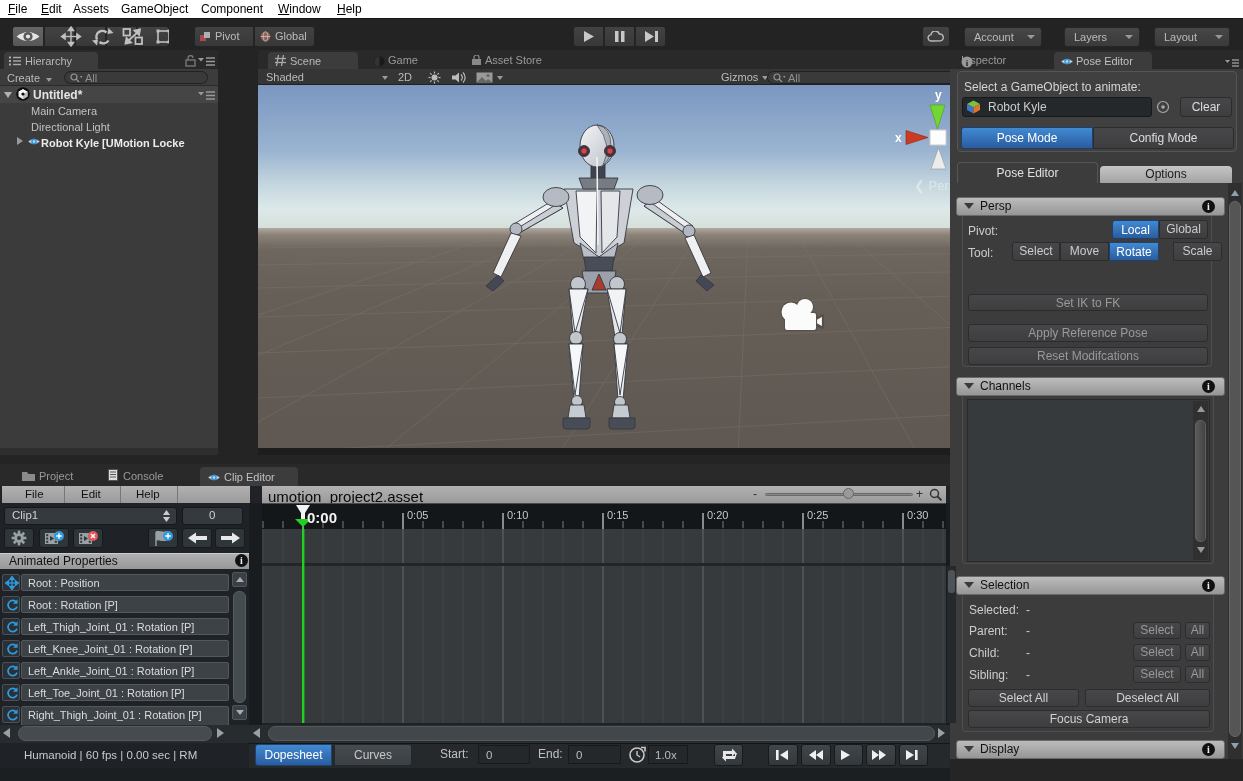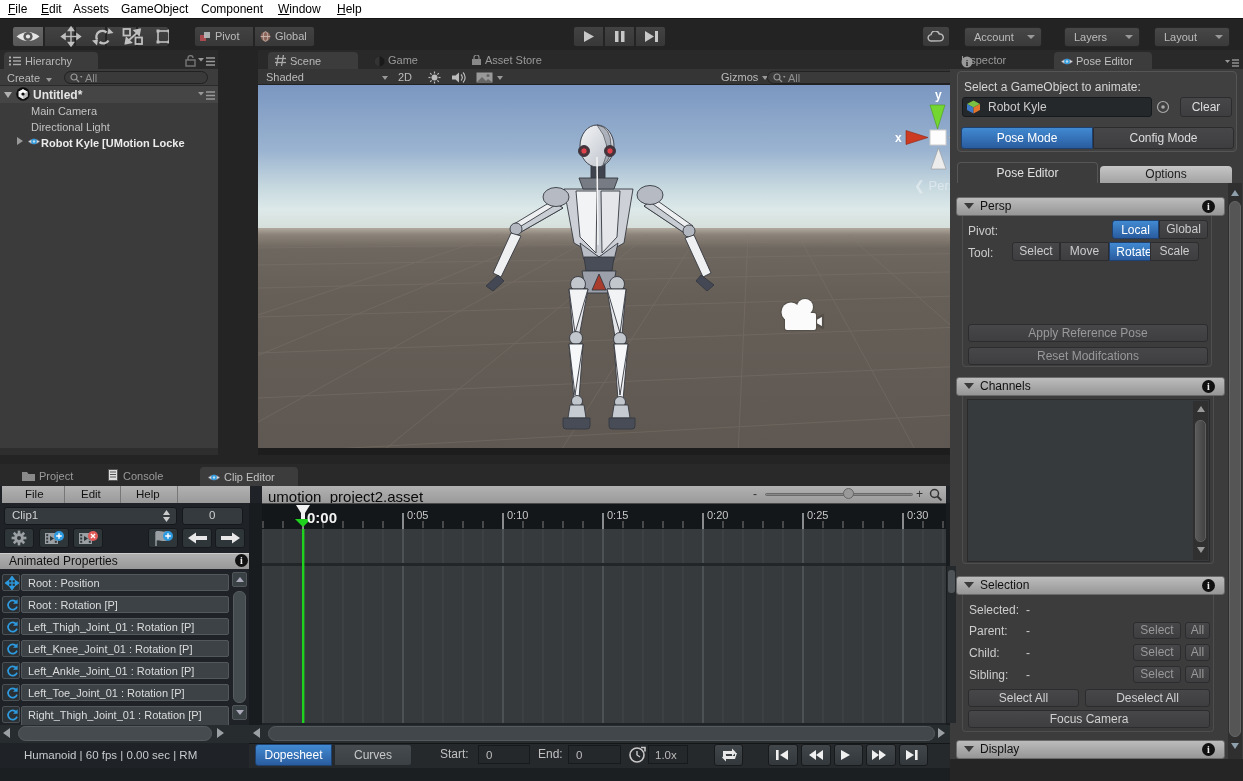--- a/index.html
+++ b/index.html
@@ -443,21 +443,22 @@
   <span class="abs" style="left:30px; top:149px; color:#111; font-size:12px;">Persp</span>
   <div class="infoi" style="left:252px; top:150px;">i</div>
   <div class="abs" style="left:12px; top:166px; width:250px; height:151px; border:1px solid #4e4e4e; border-top:none; border-radius:0 0 4px 4px;"></div>
   <span class="abs" style="left:18px; top:174px; color:#ccc; font-size:12px;">Pivot:</span>
   <div class="abs bluebtn" style="left:162px; top:170px; width:47px; height:19px; border-radius:3px 0 0 3px; font-size:12px; text-align:center; line-height:18px;">Local</div>
   <div class="gbtn" style="left:209px; top:170px; width:49px; height:19px; line-height:17px; color:#ccc; border-radius:0 3px 3px 0;">Global</div>
   <span class="abs" style="left:18px; top:196px; color:#ccc; font-size:12px;">Tool:</span>
   <div class="gbtn" style="left:62px; top:192px; width:48px; height:19px; line-height:17px; color:#ccc; border-radius:3px 0 0 3px;">Select</div>
   <div class="gbtn" style="left:110px; top:192px; width:49px; height:19px; line-height:17px; color:#ccc; border-radius:0;">Move</div>
   <div class="abs bluebtn" style="left:159px; top:192px; width:50px; height:19px; font-size:12px; text-align:center; line-height:18px;">Rotate</div>
-  <div class="gbtn" style="left:200px; top:192px; width:49px; height:19px; line-height:17px; color:#ccc; border-radius:0 3px 3px 0;">Scale</div>
+  <div class="gbtn" style="left:223px; top:192px; width:49px; height:19px; line-height:17px; color:#ccc; border-radius:0 3px 3px 0;">Scale</div>
+  <div class="gbtn" style="left:18px; top:244px; width:240px; height:17px; line-height:16px;">Set IK to FK</div>
   <div class="gbtn" style="left:18px; top:274px; width:240px; height:18px; line-height:17px;">Apply Reference Pose</div>
   <div class="gbtn" style="left:18px; top:297px; width:240px; height:18px; line-height:17px;">Reset Modifcations</div>
 
   <div class="grayhdr" style="left:6px; top:327px; width:269px; height:19px;"></div>
   <div class="foldarrow" style="left:14px; top:333px;"></div>
   <span class="abs" style="left:30px; top:329px; color:#111; font-size:12px;">Channels</span>
   <div class="infoi" style="left:252px; top:330px;">i</div>
   <div class="abs" style="left:12px; top:346px; width:252px; height:168px; border:1px solid #4e4e4e; border-top:none; border-radius:0 0 4px 4px;"></div>
   <div class="abs" style="left:17px; top:349px; width:243px; height:163px; background:#373a3c; border:1px solid #2a2a2a;"></div>
   <div class="abs" style="left:243px; top:351px; width:15px; height:159px; background:#303030;"></div>

